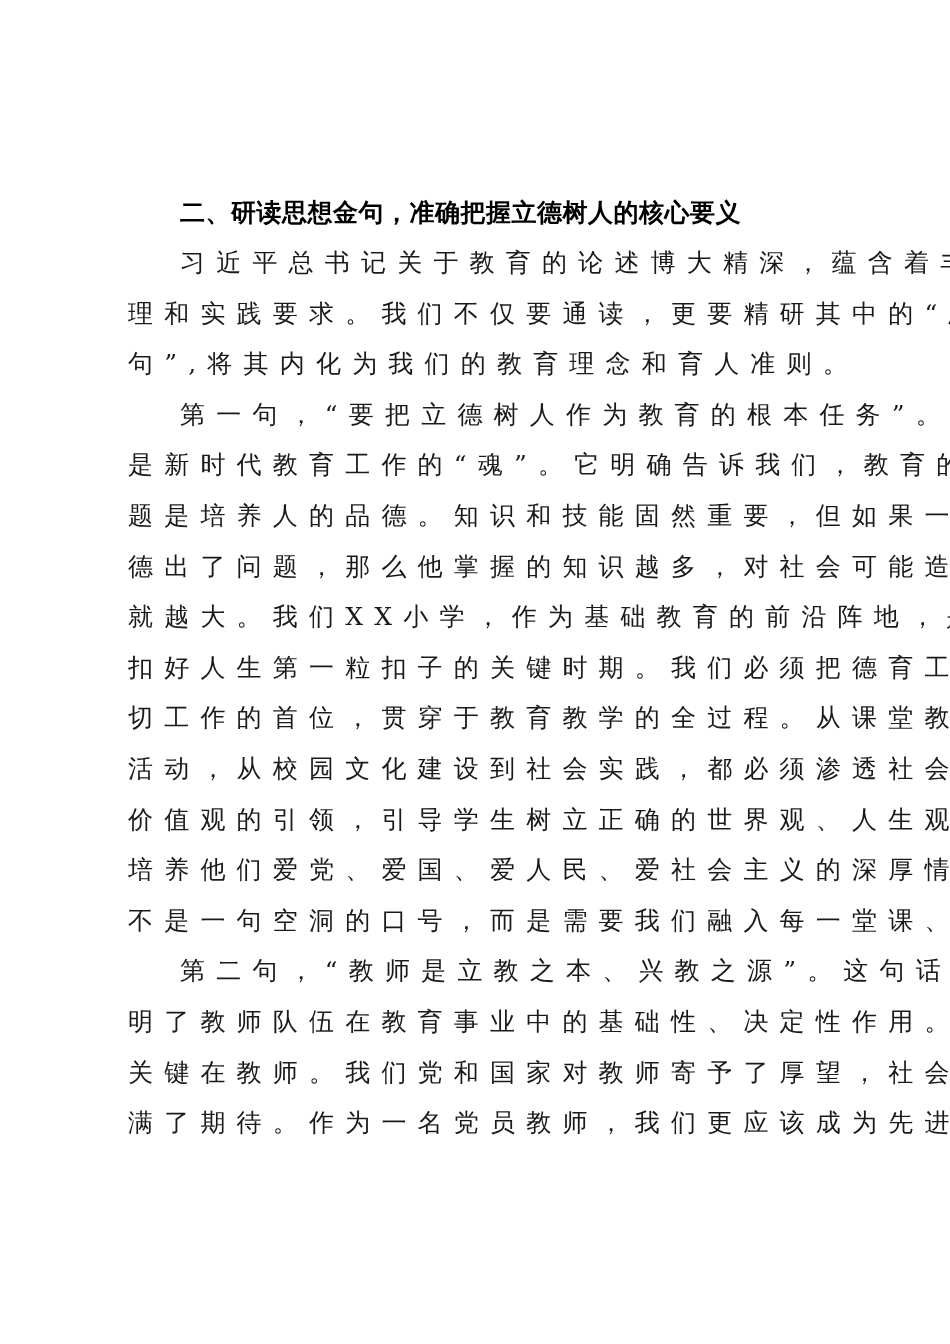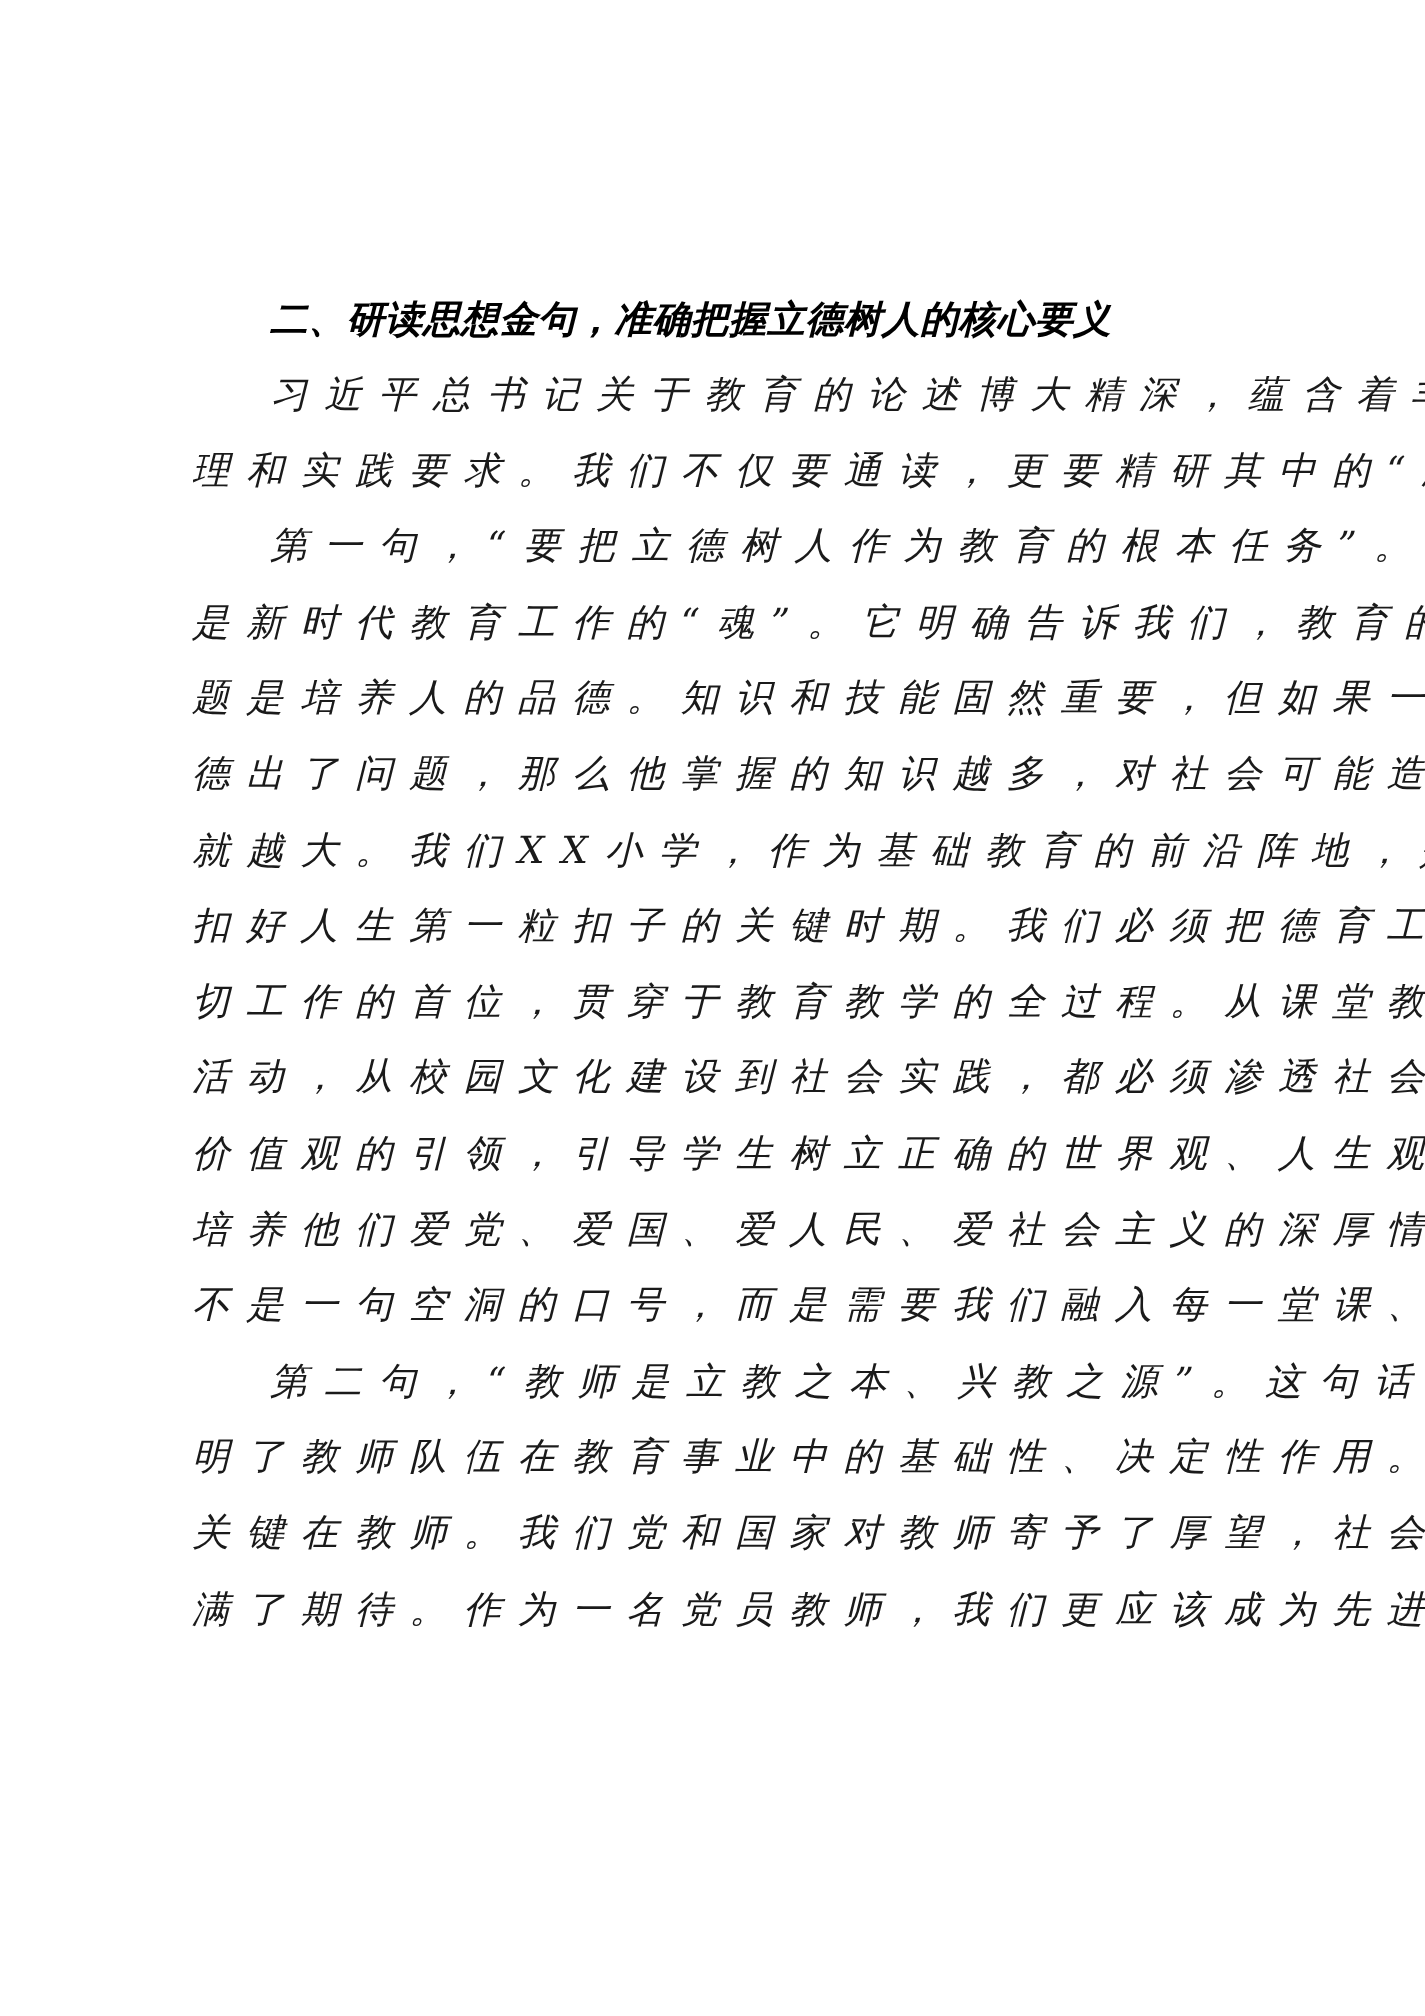--- a/index.html
+++ b/index.html
@@ -5,21 +5,20 @@
   html, body { margin: 0; padding: 0; background: #ffffff; }
   body { width: 950px; height: 1344px; position: relative; overflow: hidden; }
   .page { position: absolute; left: 0; top: 0; width: 950px; height: 1344px; background: #fff; }
   .content {
     position: absolute;
     left: 128px;
     top: 188px;
     width: 700px;
     font-family: "DejaVu Serif", "Liberation Serif", serif;
     color: #111;
-    font-style: italic;
   }
   .heading {
     font-family: "DejaVu Sans", "Liberation Sans", sans-serif;
     font-weight: bold;
     font-size: 25px;
     line-height: 50px;
     height: 50px;
     padding-left: 52px;
     letter-spacing: 0.5px;
     white-space: nowrap;
@@ -40,20 +39,21 @@
 </head>
 <body>
 
 <div class="page">
   <div class="content">
     <div class="heading">二、研读思想金句，准确把握立德树人的核心要义</div>
 
     <div class="para">
       <div class="line indent">习近平总书记关于教育的论述博大精深，蕴含着丰富的哲</div>
       <div class="line">理和实践要求。我们不仅要通读，更要精研其中的“思想金</div>
+      <div class="line">句”,将其内化为我们的教育理念和育人准则。</div>
     </div>
 
     <div class="para">
       <div class="line indent">第一句，“要把立德树人作为教育的根本任务”。这句话</div>
       <div class="line">是新时代教育工作的“魂”。它明确告诉我们，教育的首要问</div>
       <div class="line">题是培养人的品德。知识和技能固然重要，但如果一个人的品</div>
       <div class="line">德出了问题，那么他掌握的知识越多，对社会可能造成的危害</div>
       <div class="line">就越大。我们XX小学，作为基础教育的前沿阵地，是孩子们</div>
       <div class="line">扣好人生第一粒扣子的关键时期。我们必须把德育工作摆在一</div>
       <div class="line">切工作的首位，贯穿于教育教学的全过程。从课堂教学到课外</div>

